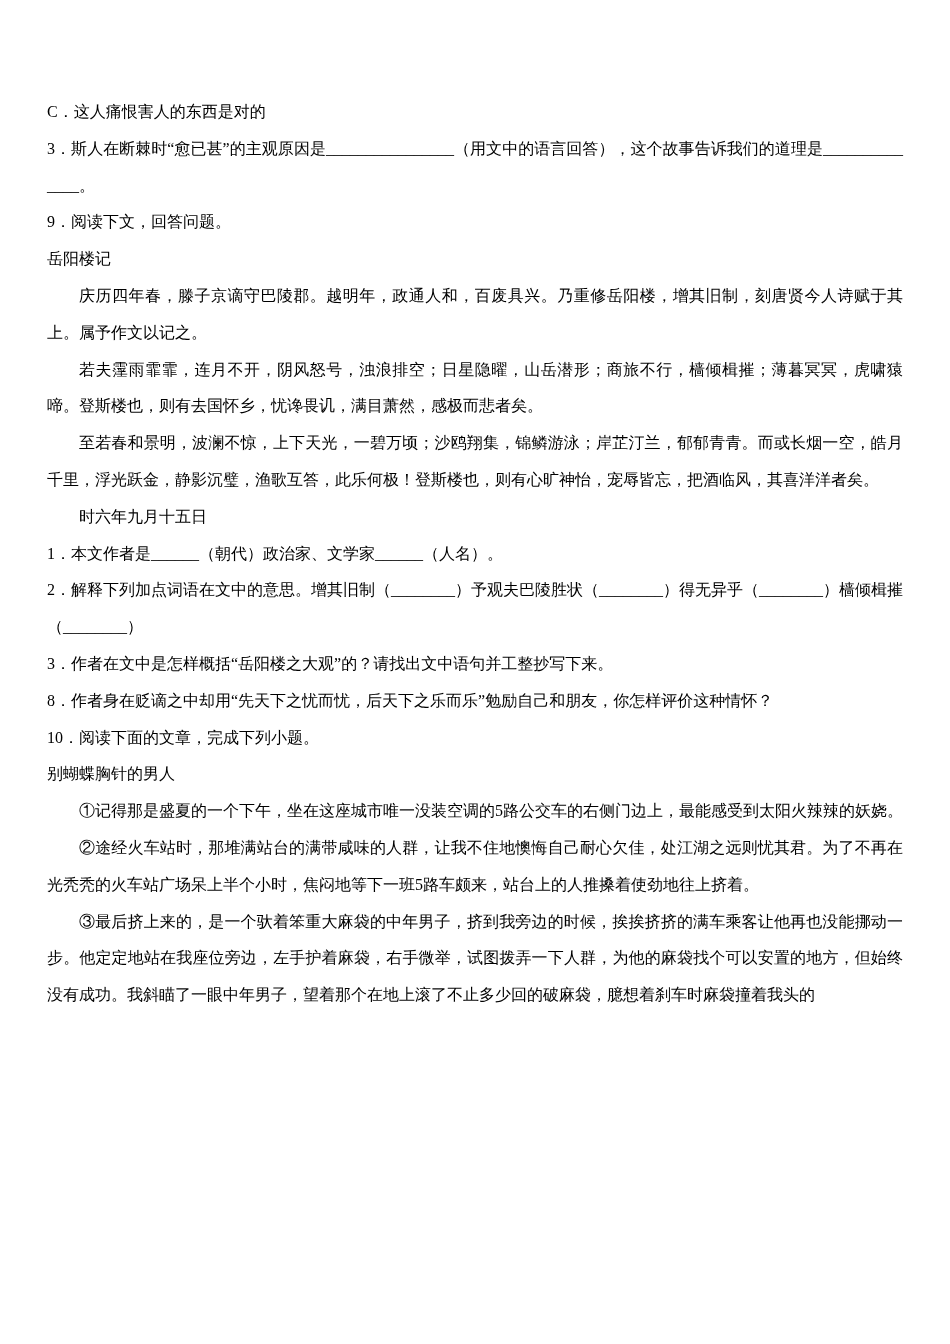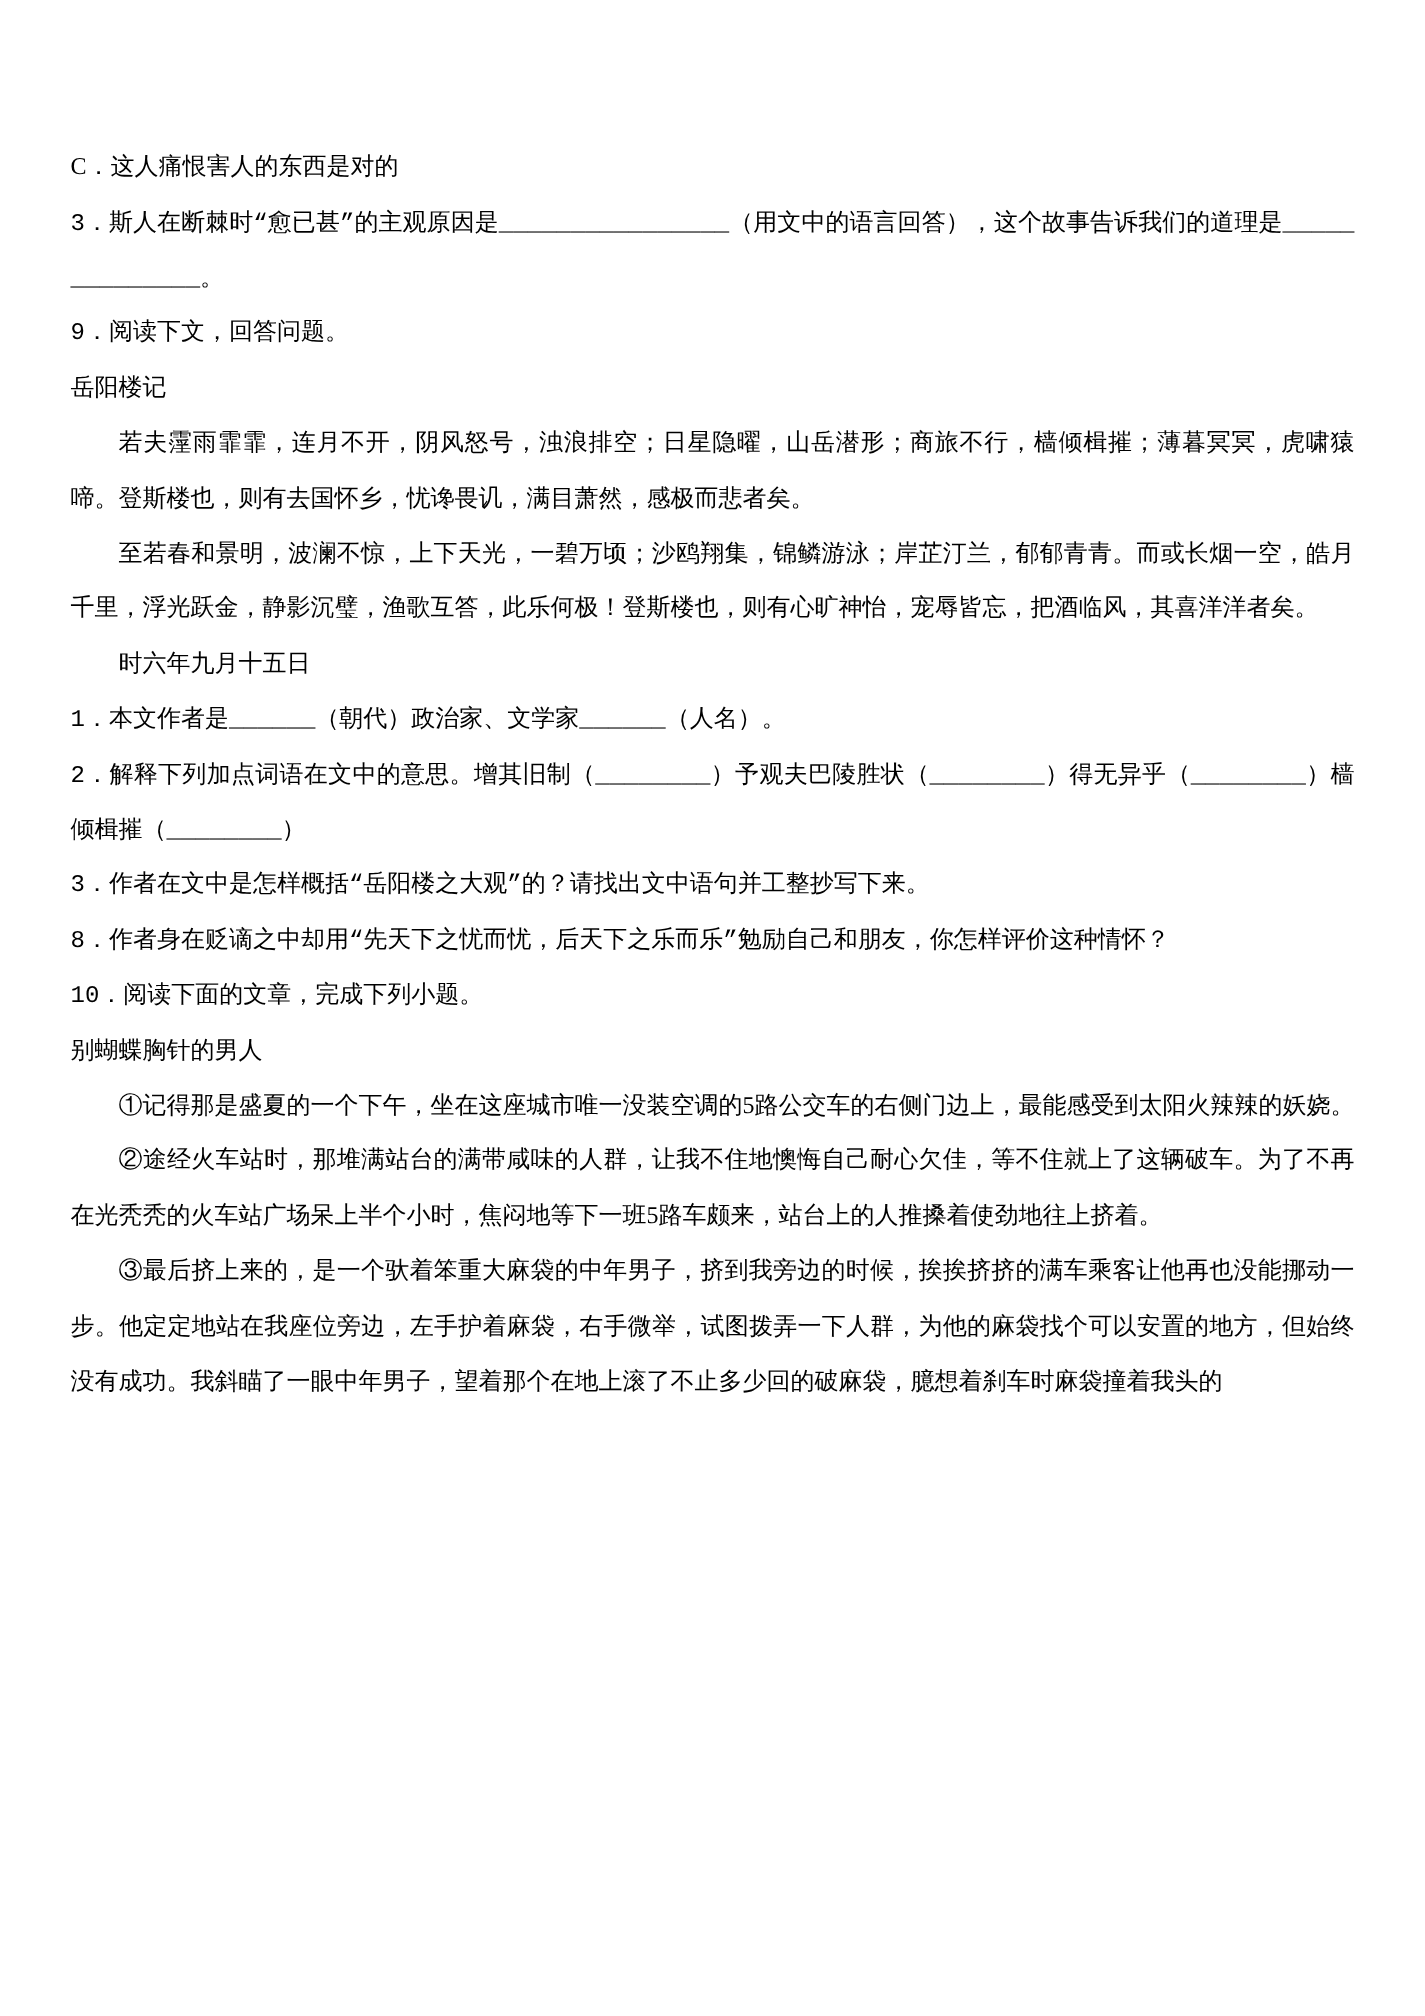--- a/index.html
+++ b/index.html
@@ -41,48 +41,48 @@
     text-indent: 2em;
   }
   .plain-title {
     text-align: left;
   }
   .sub-title {
     font-size: 16px;
   }
   .question-line {
     text-indent: 0;
-    font-family: Liberation Mono, monospace;
   }
 </style>
 </head>
 <body>
 
 <div class="page">
 
   <p class="options-row">
     <span class="opt-c">C．这人痛恨害人的东西是对的</span>
   </p>
 
   <p class="question-line">3．斯人在断棘时“愈已甚”的主观原因是________________（用文中的语言回答），这个故事告诉我们的道理是______________。</p>
 
   <p class="question-line">9．阅读下文，回答问题。</p>
 
   <p class="plain-title">岳阳楼记</p>
 
+  <p class="body-para">庆历四年春，滕子京谪守巴陵郡。越明年，政通人和，百废具兴。乃重修岳阳楼，增其旧制，刻唐贤今人诗赋于其上。属予作文以记之。</p>
   <p class="body-para">若夫霪雨霏霏，连月不开，阴风怒号，浊浪排空；日星隐曜，山岳潜形；商旅不行，樯倾楫摧；薄暮冥冥，虎啸猿啼。登斯楼也，则有去国怀乡，忧谗畏讥，满目萧然，感极而悲者矣。</p>
   <p class="body-para">至若春和景明，波澜不惊，上下天光，一碧万顷；沙鸥翔集，锦鳞游泳；岸芷汀兰，郁郁青青。而或长烟一空，皓月千里，浮光跃金，静影沉璧，渔歌互答，此乐何极！登斯楼也，则有心旷神怡，宠辱皆忘，把酒临风，其喜洋洋者矣。</p>
   <p class="body-para">时六年九月十五日</p>
 
   <p class="question-line">1．本文作者是______（朝代）政治家、文学家______（人名）。</p>
   <p class="question-line">2．解释下列加点词语在文中的意思。增其旧制（________）予观夫巴陵胜状（________）得无异乎（________）樯倾楫摧（________）</p>
   <p class="question-line">3．作者在文中是怎样概括“岳阳楼之大观”的？请找出文中语句并工整抄写下来。</p>
   <p class="question-line">8．作者身在贬谪之中却用“先天下之忧而忧，后天下之乐而乐”勉励自己和朋友，你怎样评价这种情怀？</p>
 
   <p class="question-line">10．阅读下面的文章，完成下列小题。</p>
 
   <p class="plain-title sub-title">别蝴蝶胸针的男人</p>
 
   <p class="body-para">①记得那是盛夏的一个下午，坐在这座城市唯一没装空调的5路公交车的右侧门边上，最能感受到太阳火辣辣的妖娆。</p>
-  <p class="body-para">②途经火车站时，那堆满站台的满带咸味的人群，让我不住地懊悔自己耐心欠佳，等不住就上了这辆破车。为了不再在光秃秃的火车站广场呆上半个小时，焦闷地等下一班5路车颇来，站台上的人推搡着使劲地往上挤着。</p>
+  <p class="body-para">②途经火车站时，那堆满站台的满带咸味的人群，让我不住地懊悔自己耐心欠佳，处江湖之远则忧其君。为了不再在光秃秃的火车站广场呆上半个小时，焦闷地等下一班5路车颇来，站台上的人推搡着使劲地往上挤着。</p>
   <p class="body-para">③最后挤上来的，是一个驮着笨重大麻袋的中年男子，挤到我旁边的时候，挨挨挤挤的满车乘客让他再也没能挪动一步。他定定地站在我座位旁边，左手护着麻袋，右手微举，试图拨弄一下人群，为他的麻袋找个可以安置的地方，但始终没有成功。我斜瞄了一眼中年男子，望着那个在地上滚了不止多少回的破麻袋，臆想着刹车时麻袋撞着我头的</p>
 
 </div>
 
 </body></html>

